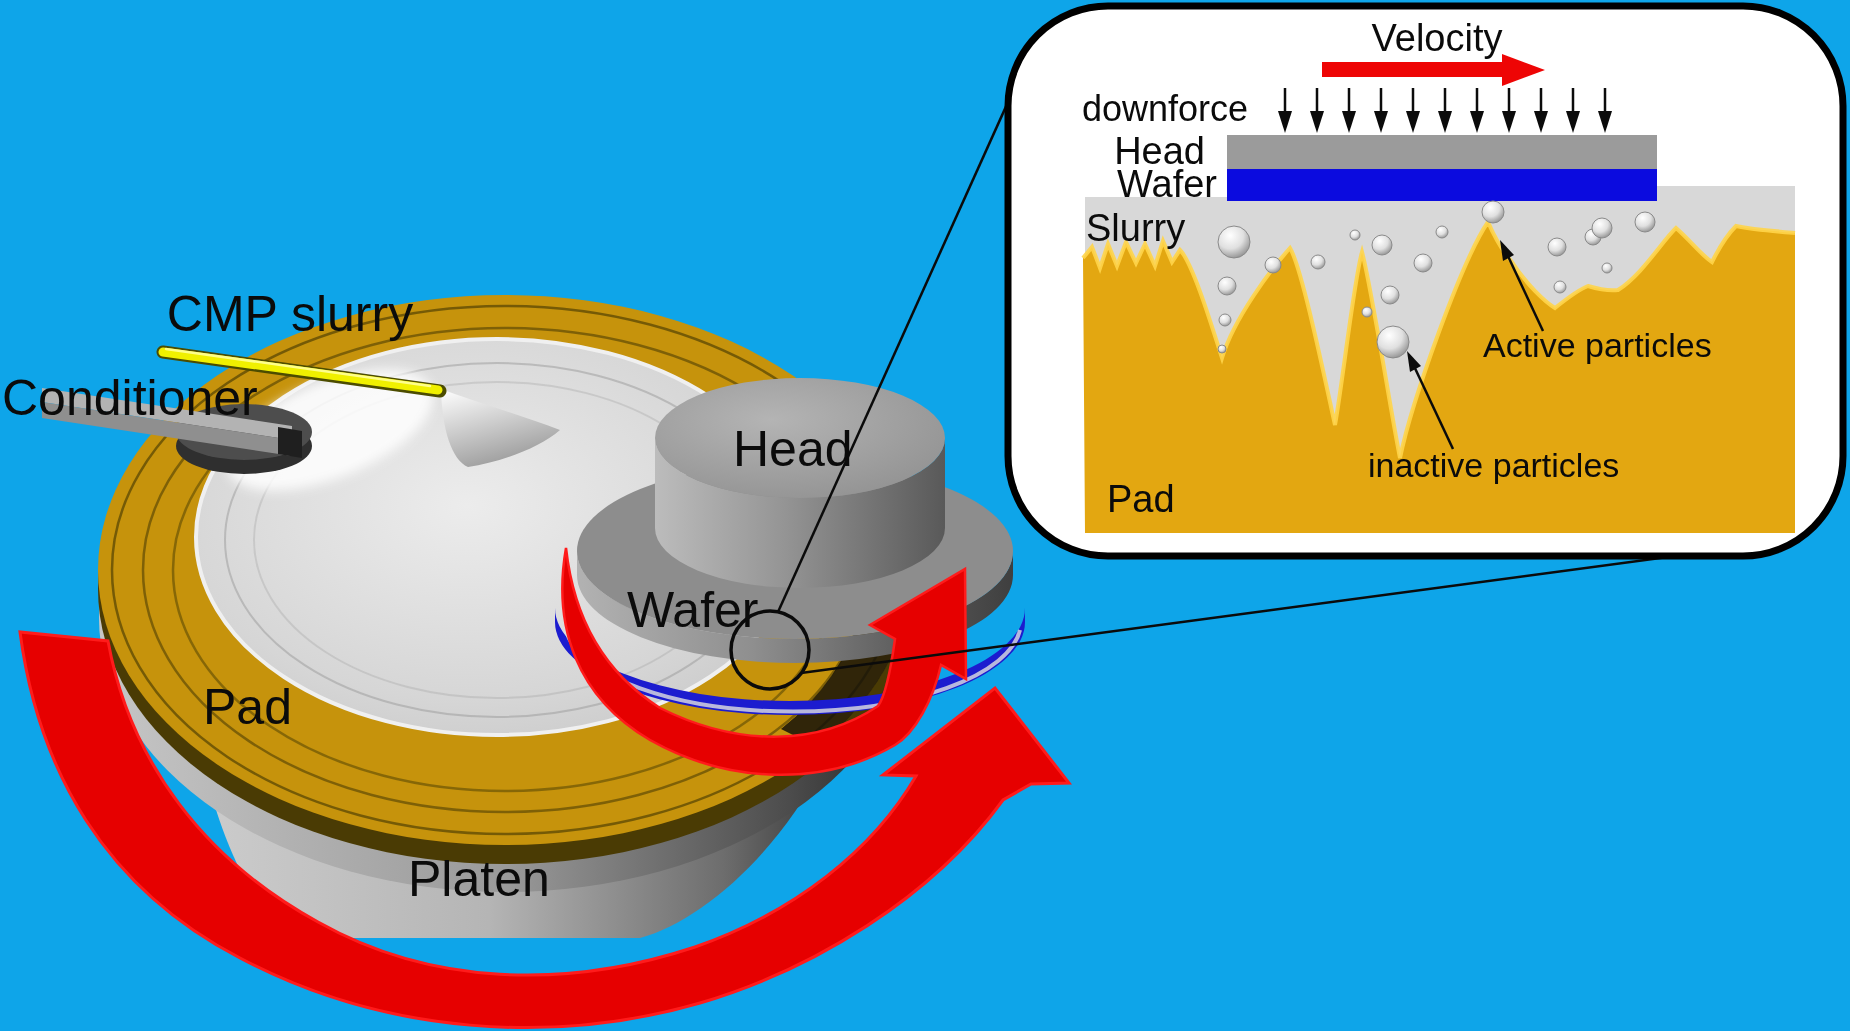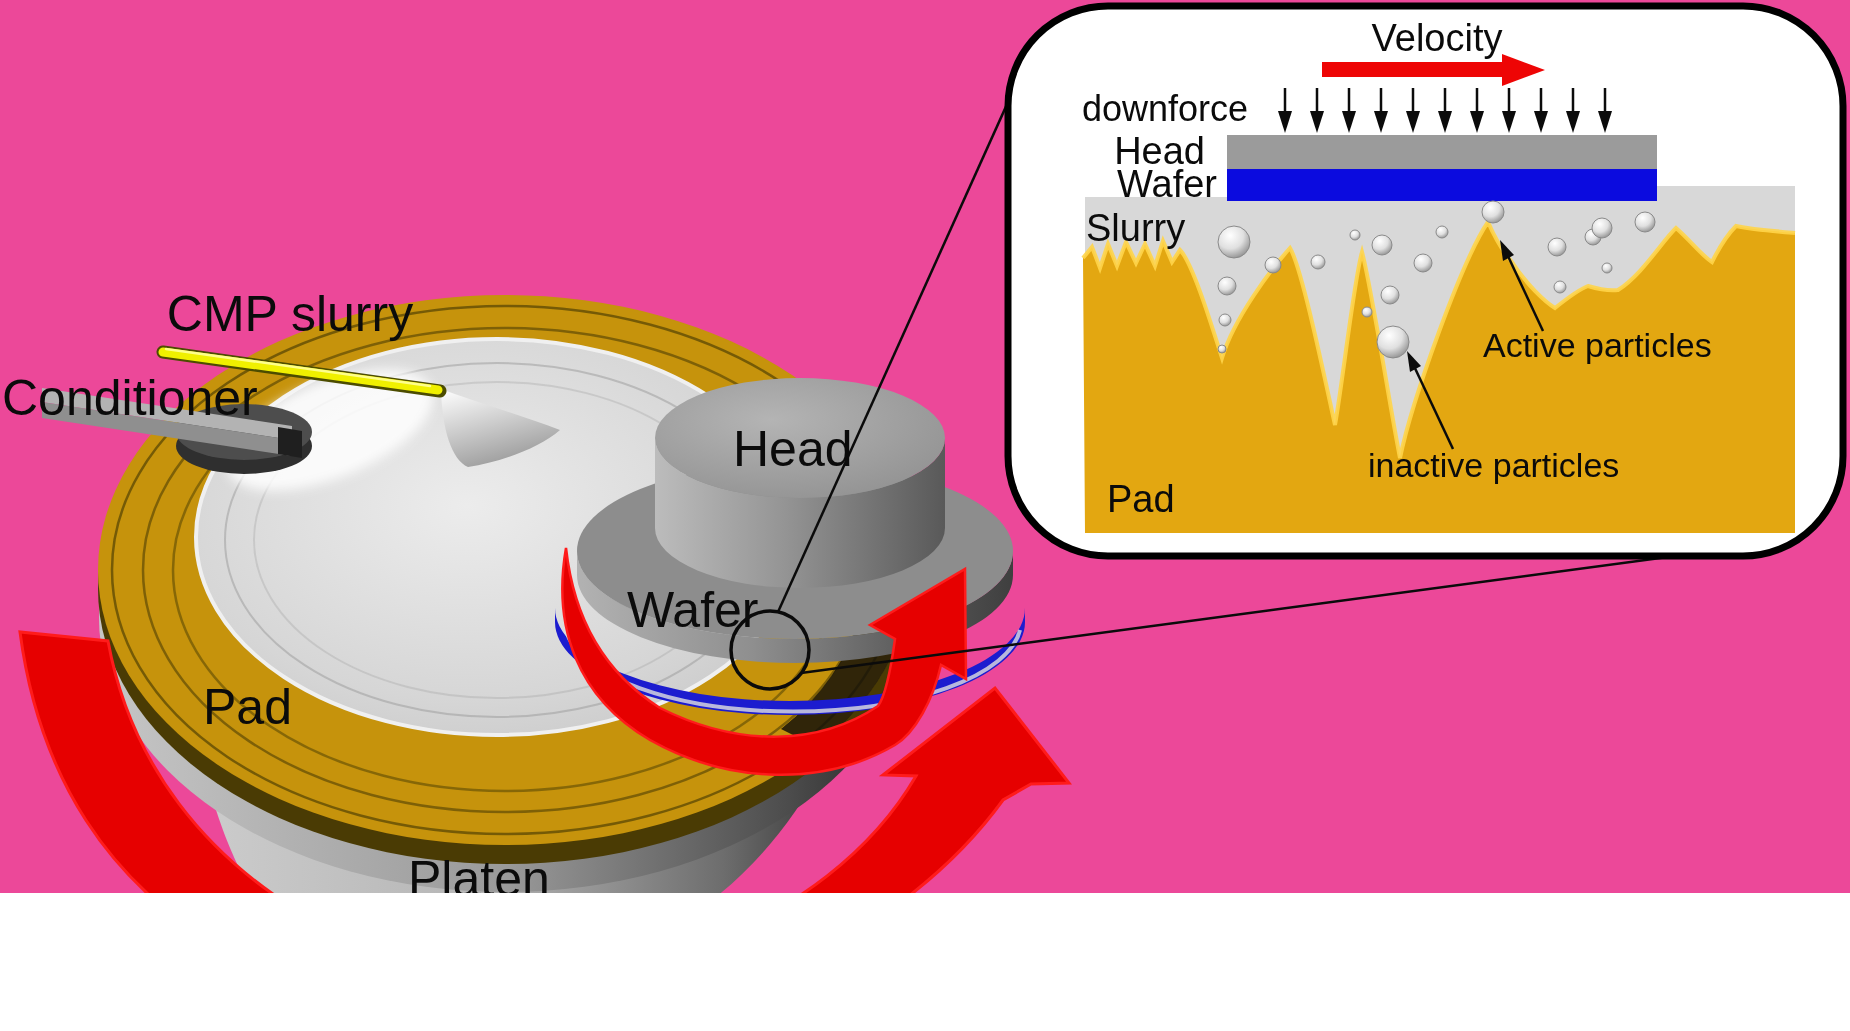--- a/index.html
+++ b/index.html
@@ -1,16 +1,16 @@
 <!DOCTYPE html>
 <html><head>
 <meta charset="utf-8">
 <style>
   html,body{margin:0;padding:0;background:#ffffff;}
-  .stage{position:relative;width:1850px;height:893px;background:#ec4899;overflow:hidden;
+  .stage{position:relative;width:1850px;height:1031px;background:#0ea5e9;overflow:hidden;
          font-family:"Liberation Sans",sans-serif;}
   .stage svg{position:absolute;left:0;top:0;}
   svg text{font-family:"Liberation Sans",sans-serif;fill:#0b0b0b;}
   .lbl-scene{font-size:50px;}
   .lbl-inset{font-size:38px;}
   .lbl-downforce{font-size:36px;}
   .lbl-small{font-size:34px;}
 </style>
 </head>
 <body>

